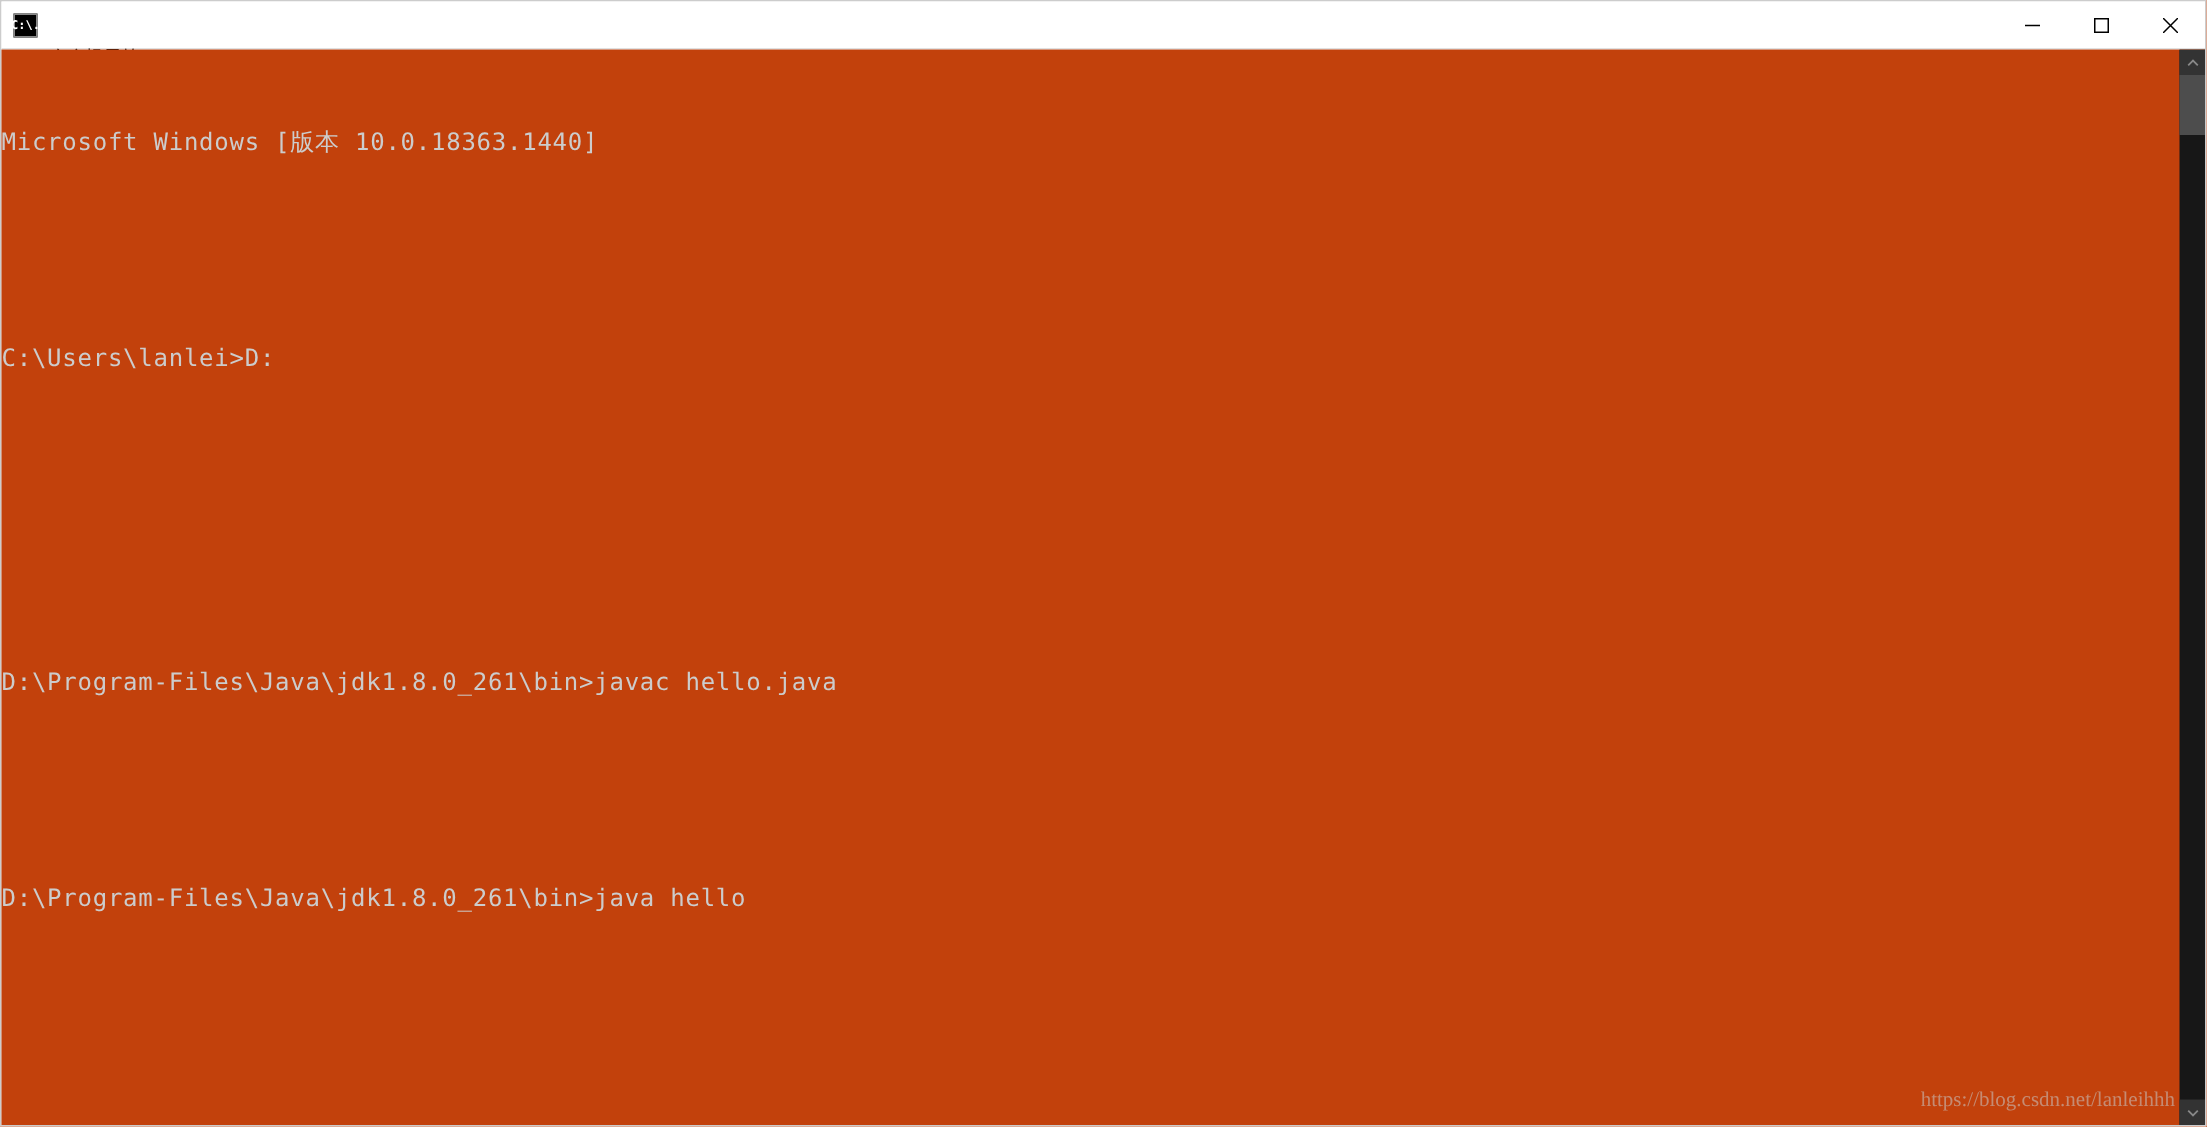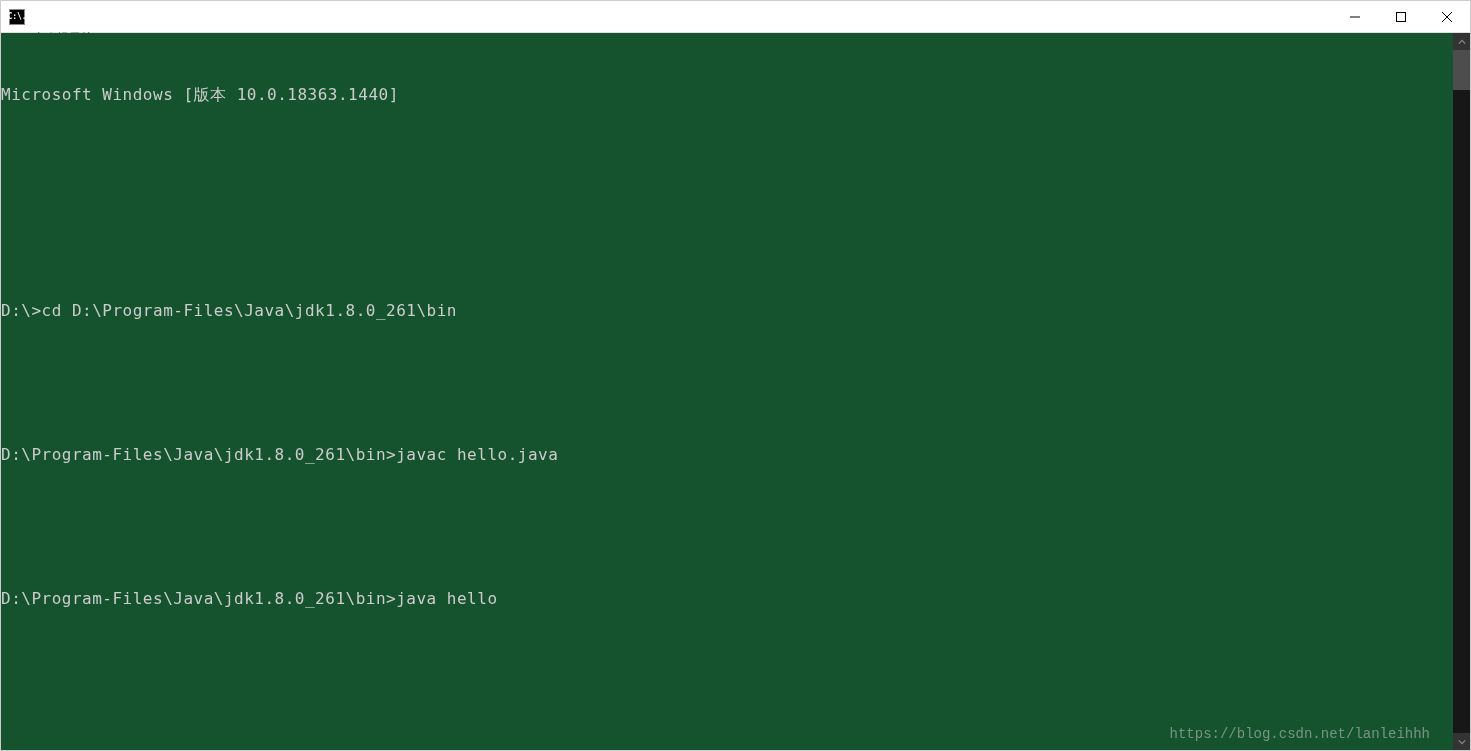--- a/index.html
+++ b/index.html
@@ -65,21 +65,21 @@
       align-items: center;
       justify-content: center;
       cursor: pointer;
     }
     .window-control svg {
       width: 10px;
       height: 10px;
     }
     .terminal-area {
       flex: 1;
-      background: #14532d;
+      background: #c2410c;
       display: flex;
       position: relative;
       overflow: hidden;
     }
     .terminal-content {
       flex: 1;
       padding: 2px 0 0 0;
       font-family: "NSimSun", "SimSun", "Consolas", monospace;
       font-size: 16px;
       line-height: 24px;
@@ -119,24 +119,24 @@
       position: absolute;
       top: 0;
       width: 100%;
       height: 40px;
       background: #4d4d4d;
       cursor: pointer;
     }
     .watermark {
       position: absolute;
       bottom: 8px;
-      right: 40px;
+      right: 20px;
       color: rgba(200, 200, 200, 0.55);
       font-size: 14px;
-      font-family: Liberation Mono, monospace;
+      font-family: Liberation Serif, serif;
       pointer-events: none;
     }
   </style>
 </head>
 <body>
 
 <div class="window">
 
   <div class="titlebar">
     <div class="titlebar-left">
@@ -161,22 +161,22 @@
             <path d="M0 0 L10 10 M10 0 L0 10" stroke="#000" stroke-width="1"></path>
           </svg>
       </div>
     </div>
   </div>
 
   <div class="terminal-area">
     <div class="terminal-content">
       <span class="line">Microsoft Windows [版本 10.0.18363.1440]</span>
       <span class="line"></span>
-      <span class="line"></span>
-      <span class="line">D:\&gt;cd D:\Program-Files\Java\jdk1.8.0_261\bin</span>
+      <span class="line">C:\Users\lanlei&gt;D:</span>
+      <span class="line"></span>
       <span class="line"></span>
       <span class="line">D:\Program-Files\Java\jdk1.8.0_261\bin&gt;javac hello.java</span>
       <span class="line"></span>
       <span class="line">D:\Program-Files\Java\jdk1.8.0_261\bin&gt;java hello</span>
       
       
       
     </div>
 
     <div class="scrollbar">

